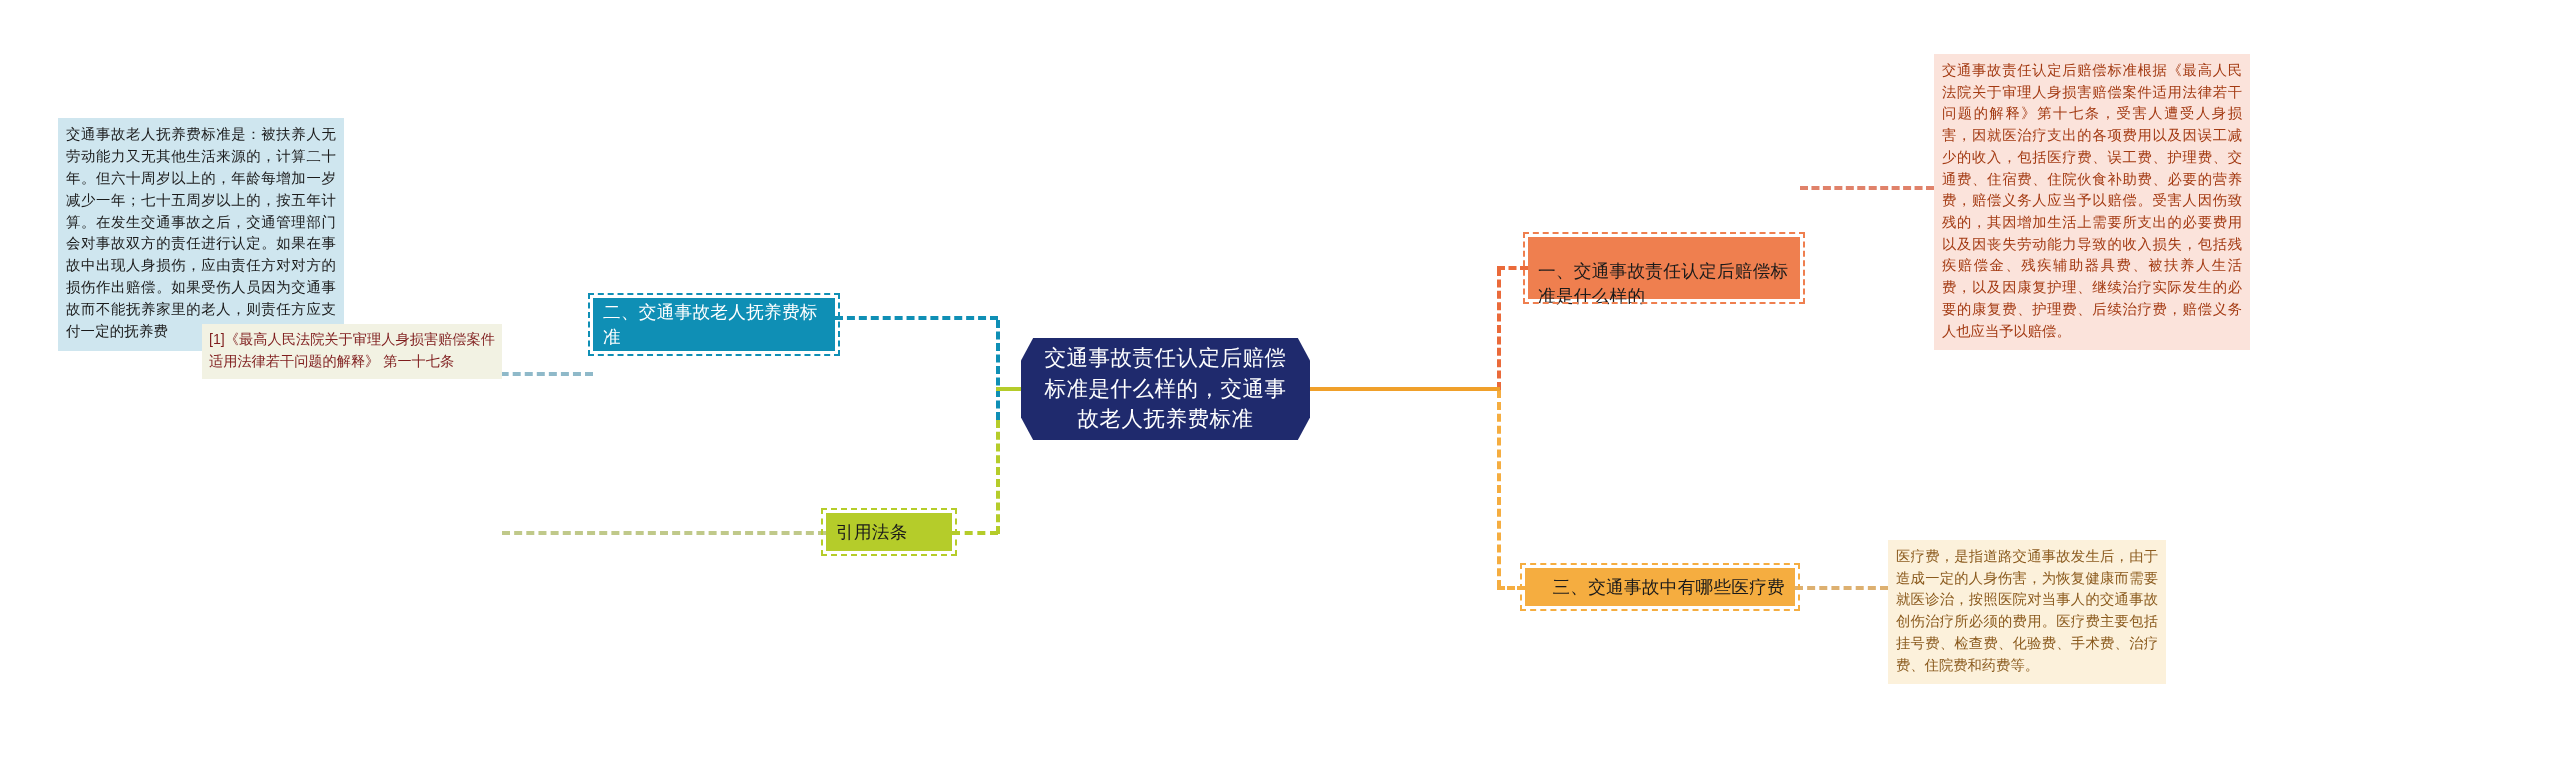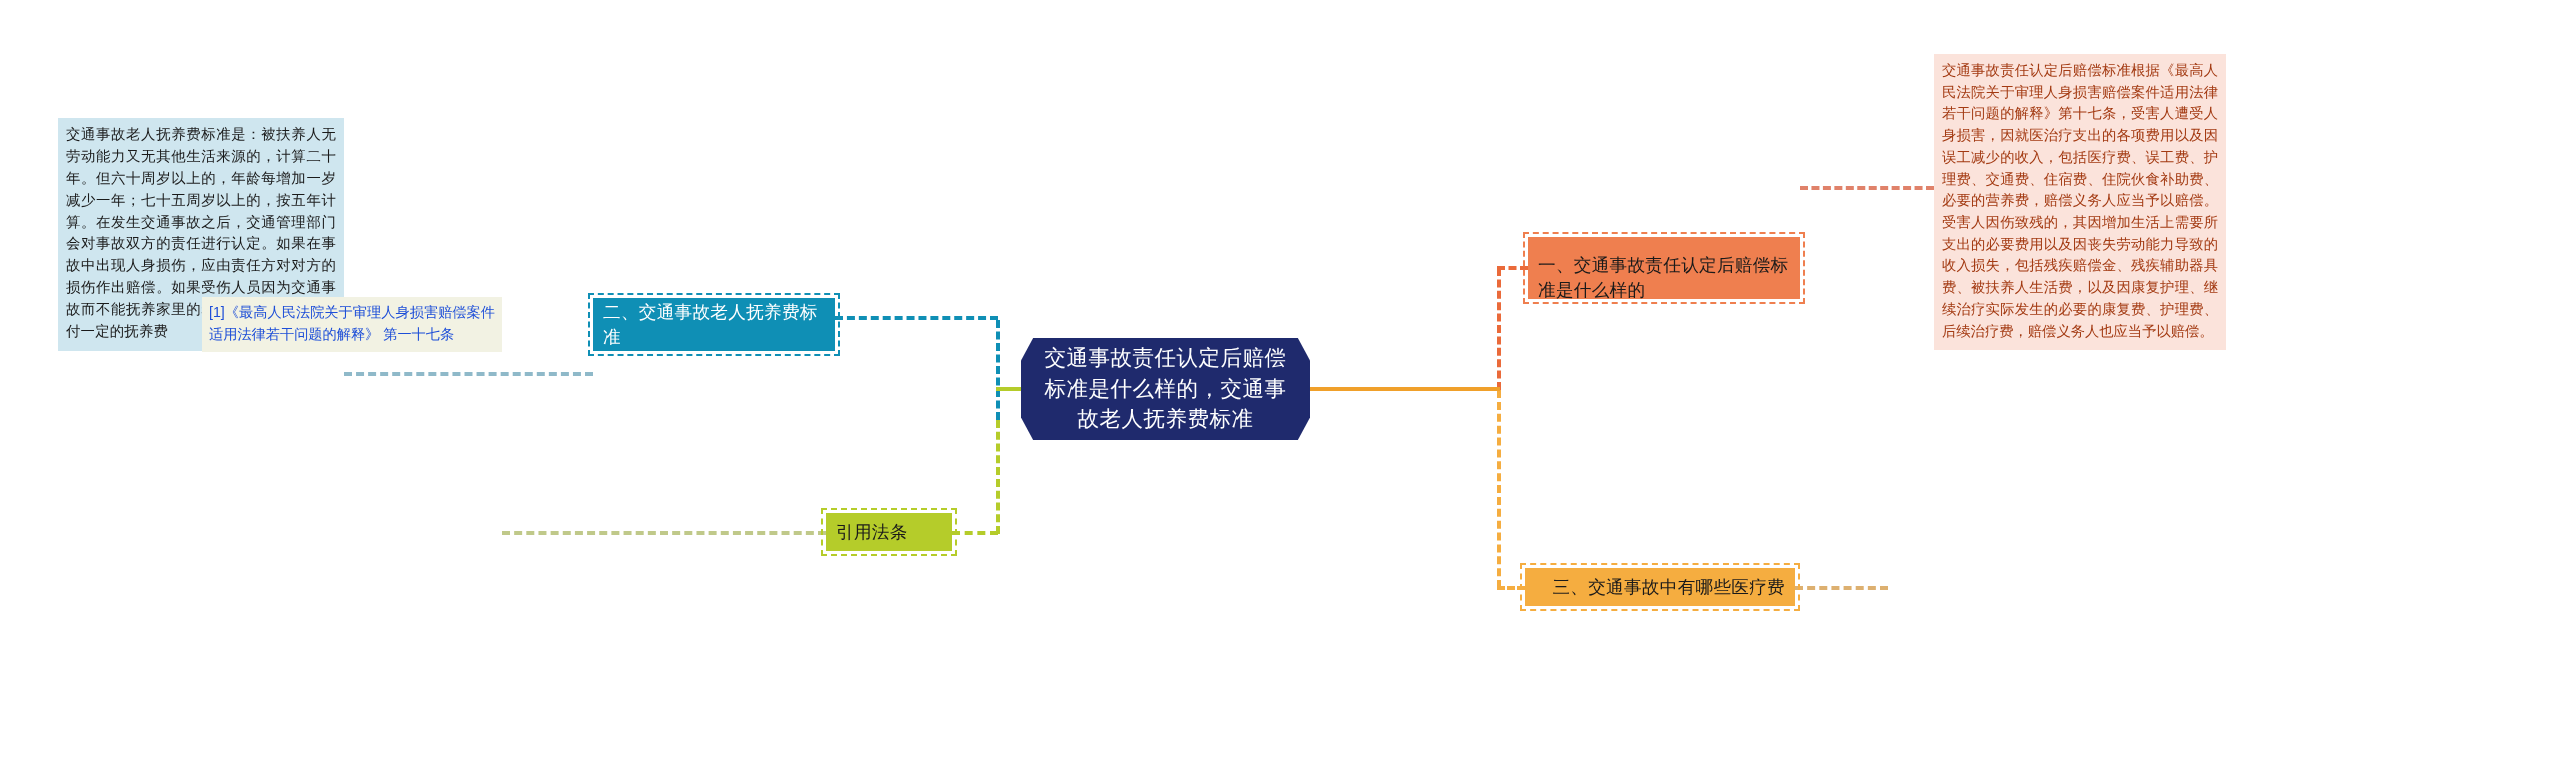--- a/index.html
+++ b/index.html
@@ -31,32 +31,32 @@
     width: 286px;
     padding: 6px 8px 8px 8px;
     background: #cfe6ef;
     color: #1a1a1a;
     font-size: 14.4px;
     letter-spacing: .2px;
   }
 
   
   #note-citation {
-    left: 202px; top: 297px;
+    left: 202px; top: 324px;
     width: 300px;
     padding: 5px 7px 7px 7px;
     background: #f2f2e3;
-    color: #1d4ed8;
+    color: #7f1d1d;
     font-size: 14.2px;
   }
 
   
   #note-standard {
     left: 1934px; top: 54px;
-    width: 292px;
+    width: 316px;
     padding: 6px 8px 8px 8px;
     background: #fbe3db;
     color: #a33a12;
     font-size: 14.3px;
   }
 
   
   #note-medical {
     left: 1888px; top: 540px;
     width: 278px;
@@ -117,21 +117,21 @@
   }
 
   #node-liability {
     left: 1528px; top: 237px;
     width: 272px; height: 62px;
     background: #ef7f4f;
     color: #1a1a1a;
     outline: 2px dashed #ef7f4f;
     outline-offset: 3px;
     align-items: flex-start;
-    padding-top: 16px;
+    padding-top: 22px;
   }
 
   #node-medical {
     left: 1525px; top: 568px;
     width: 270px; height: 38px;
     background: #f5ad40;
     color: #1a1a1a;
     outline: 2px dashed #f5ad40;
     outline-offset: 3px;
     justify-content: flex-end;
@@ -183,20 +183,21 @@
   <div class="conn conn-h" id="conn-note-cite-h"></div>
   <div class="conn conn-h" id="conn-note-liab-h"></div>
   <div class="conn conn-h" id="conn-note-med-h"></div>
 
   <div class="note" id="note-elder">交通事故老人抚养费标准是：被扶养人无劳动能力又无其他生活来源的，计算二十年。但六十周岁以上的，年龄每增加一岁减少一年；七十五周岁以上的，按五年计算。在发生交通事故之后，交通管理部门会对事故双方的责任进行认定。如果在事故中出现人身损伤，应由责任方对对方的损伤作出赔偿。如果受伤人员因为交通事故而不能抚养家里的老人，则责任方应支付一定的抚养费</div>
 
   <div class="note" id="note-citation">[1]《最高人民法院关于审理人身损害赔偿案件适用法律若干问题的解释》 第一十七条</div>
 
   <div class="note" id="note-standard">交通事故责任认定后赔偿标准根据《最高人民法院关于审理人身损害赔偿案件适用法律若干问题的解释》第十七条，受害人遭受人身损害，因就医治疗支出的各项费用以及因误工减少的收入，包括医疗费、误工费、护理费、交通费、住宿费、住院伙食补助费、必要的营养费，赔偿义务人应当予以赔偿。受害人因伤致残的，其因增加生活上需要所支出的必要费用以及因丧失劳动能力导致的收入损失，包括残疾赔偿金、残疾辅助器具费、被扶养人生活费，以及因康复护理、继续治疗实际发生的必要的康复费、护理费、后续治疗费，赔偿义务人也应当予以赔偿。</div>
 
+  <div class="note" id="note-medical">医疗费，是指道路交通事故发生后，由于造成一定的人身伤害，为恢复健康而需要就医诊治，按照医院对当事人的交通事故创伤治疗所必须的费用。医疗费主要包括挂号费、检查费、化验费、手术费、治疗费、住院费和药费等。</div>
 
   <div class="branch" id="node-elder">
     <span class="label">二、交通事故老人抚养费标准</span>
   </div>
 
   <div class="branch" id="node-citation">
     <span class="label">引用法条</span>
   </div>
 
   <div class="branch" id="node-liability">

